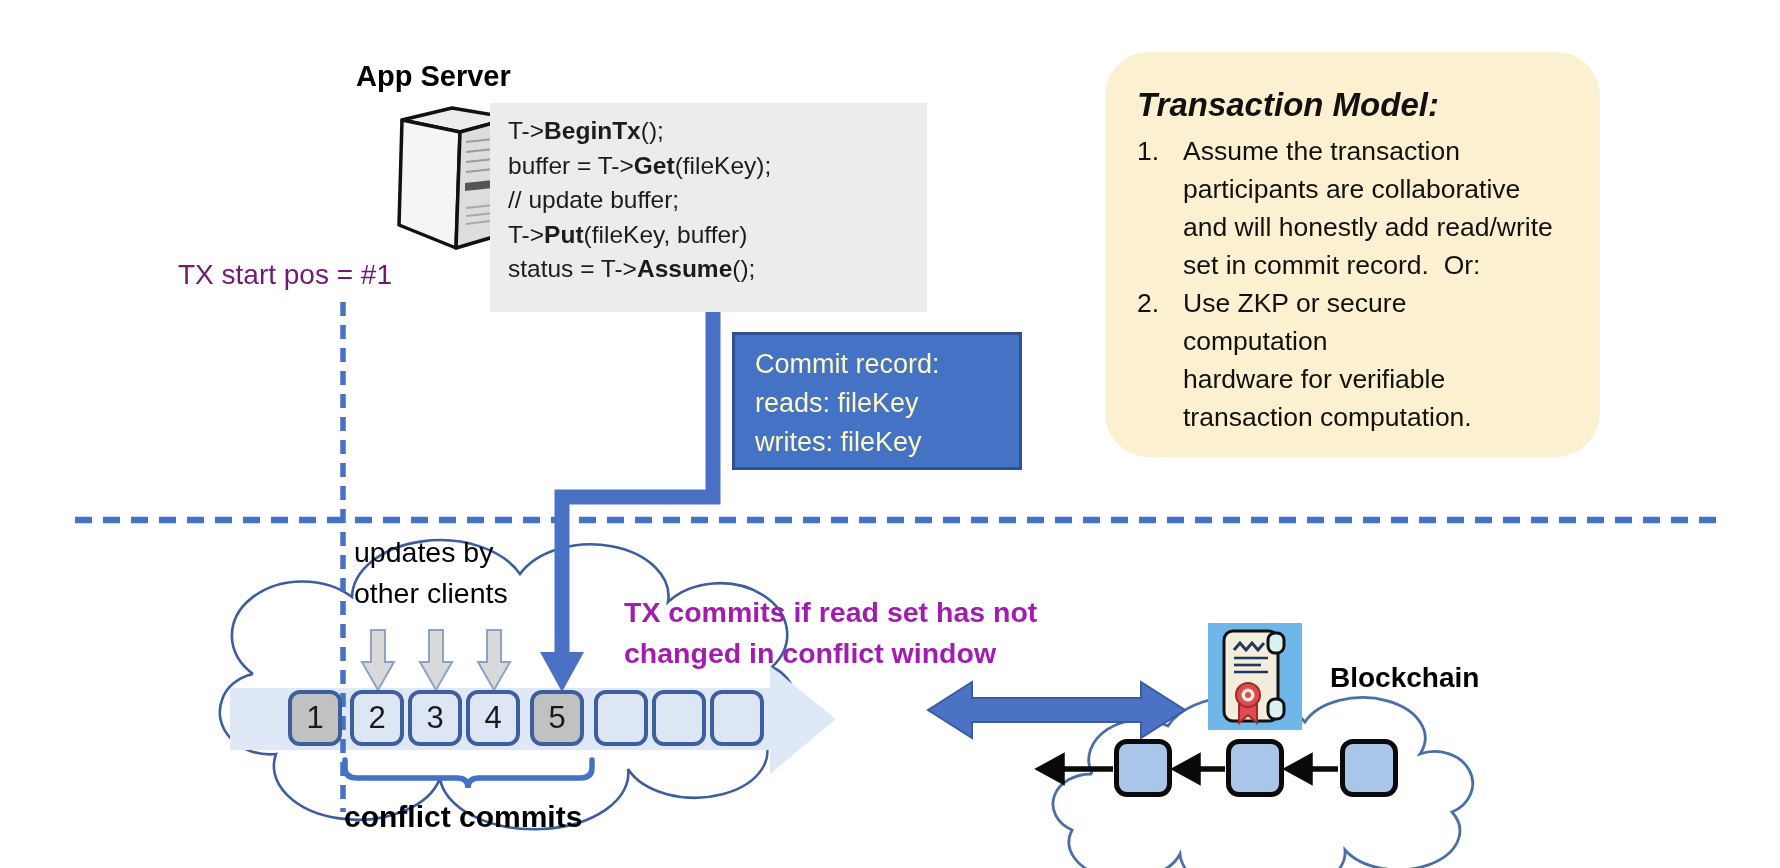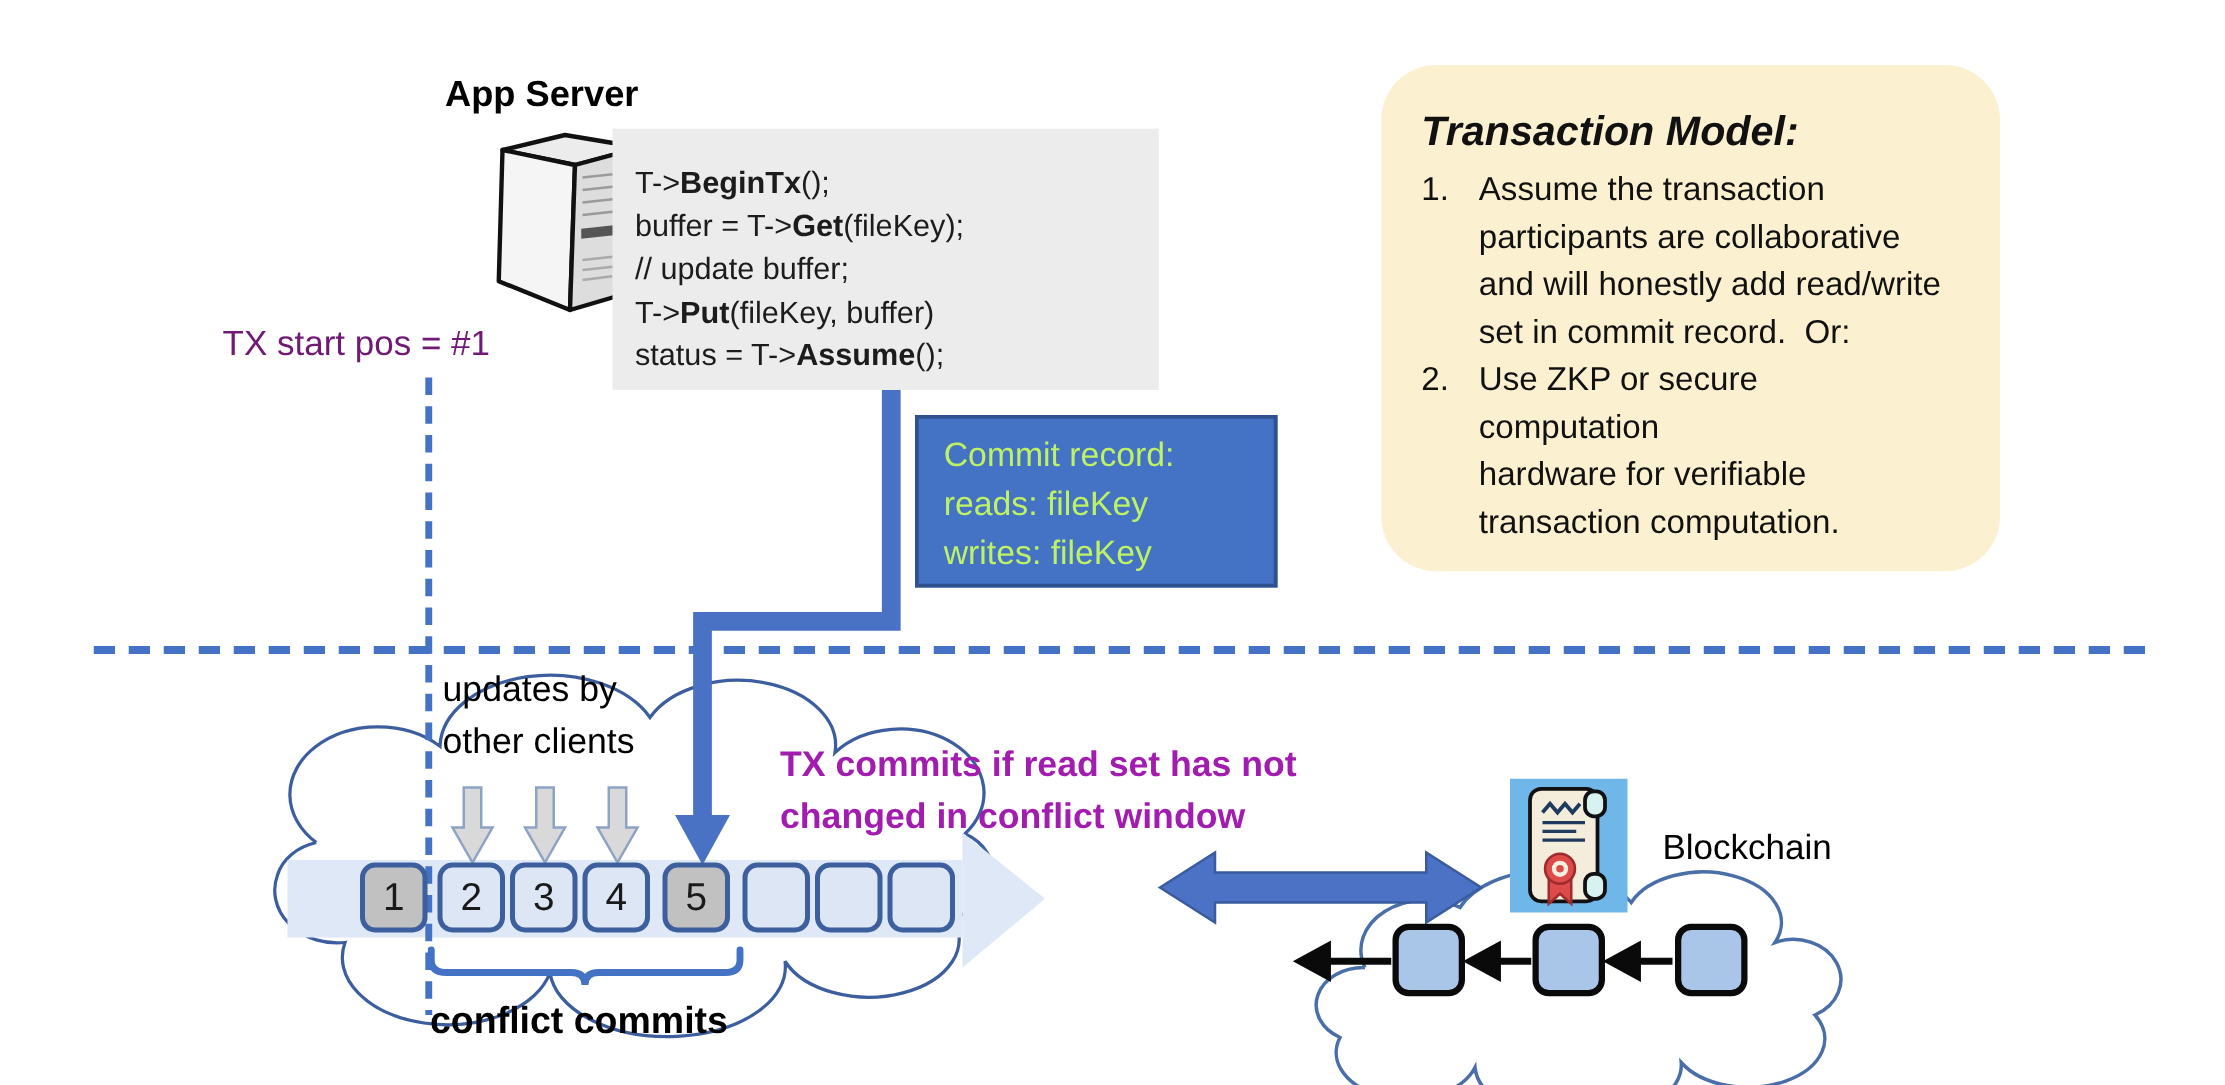--- a/index.html
+++ b/index.html
@@ -5,27 +5,27 @@
   html,body{margin:0;padding:0;background:#ffffff;}
   #canvas{position:relative;width:1780px;height:868px;background:#ffffff;overflow:hidden;
           font-family:"Liberation Sans", sans-serif;color:#1a1a1a;margin-top:12px;}
   #diagram-svg{position:absolute;left:0;top:0;width:1780px;height:868px;}
   .abs{position:absolute;}
   .pre{white-space:pre-line;}
 
   .app-title{left:356px;top:48px;font-size:29px;font-weight:bold;color:#000;}
 
   .code-box{left:490px;top:91px;width:437px;height:209px;background:#ECECEC;
-            padding:27px 0 0 18px;box-sizing:border-box;font-size:24.5px;line-height:34.5px;color:#1c1c1c;}
+            padding:11px 0 0 18px;box-sizing:border-box;font-size:24.5px;line-height:34.5px;color:#1c1c1c;}
   .code-line .b{font-weight:bold;}
 
   .txstart{left:178px;top:247px;font-size:28px;color:#701a75;}
 
   .commit-box{left:732px;top:320px;width:290px;height:138px;background:#4472C4;border:3px solid #2F528F;
-              box-sizing:border-box;color:#bef264;font-size:27px;line-height:39px;padding:10px 0 0 20px;}
+              box-sizing:border-box;color:#fef9c3;font-size:27px;line-height:39px;padding:10px 0 0 20px;}
 
   .model-box{left:1105px;top:40px;width:495px;height:405px;background:#FBF0CF;border-radius:44px;
              box-sizing:border-box;padding:34px 28px 0 32px;color:#111;}
   .model-title{font-size:33px;font-weight:bold;font-style:italic;margin-bottom:8px;}
   .model-item{display:flex;font-size:26.5px;line-height:38px;}
   .model-num{width:46px;flex:none;}
   .model-text{width:372px;white-space:pre-line;}
 
   .updates-label{left:354px;top:520px;font-size:28.5px;line-height:41px;color:#000;}
   .txnote{left:624px;top:580px;font-size:28.5px;line-height:41px;color:#a21caf;font-weight:bold;}
@@ -33,21 +33,21 @@
   .tl-block{position:absolute;top:678px;width:54px;height:56px;border:4px solid #3E5F9E;border-radius:12px;
             box-sizing:border-box;display:flex;align-items:center;justify-content:center;
             font-size:31px;color:#1a1a1a;}
   .tl-light{background:#DCE6F4;}
   .tl-gray{background:#C1C1C1;}
 
   .conflict-label{left:344px;top:788px;font-size:30px;font-weight:bold;color:#000;}
 
   .chain-block{position:absolute;top:727px;width:58px;height:58px;background:#A9C6E8;border:5px solid #0a0a0a;
                border-radius:13px;box-sizing:border-box;}
-  .bc-label{left:1330px;top:650px;font-size:28px;font-weight:normal;color:#000;}
+  .bc-label{left:1330px;top:650px;font-size:28px;font-weight:bold;color:#000;}
 </style>
 </head>
 <body>
 
 <div id="canvas">
 
   <svg id="diagram-svg" viewBox="0 0 1780 868">
 
     <g fill="none" stroke="#3D5E9E" stroke-width="2.6">
       <path d="M253 662 A68 52 0 0 1 352 585 A88 58 0 0 1 520 562 A78 52 0 0 1 668 590 A55 42 0 0 1 772 655 A42 36 0 0 1 762 722 A72 46 0 0 1 628 757 A88 52 0 0 1 440 766 A72 46 0 0 1 276 742 A50 42 0 0 1 222 688 A44 36 0 0 1 253 662"></path>

